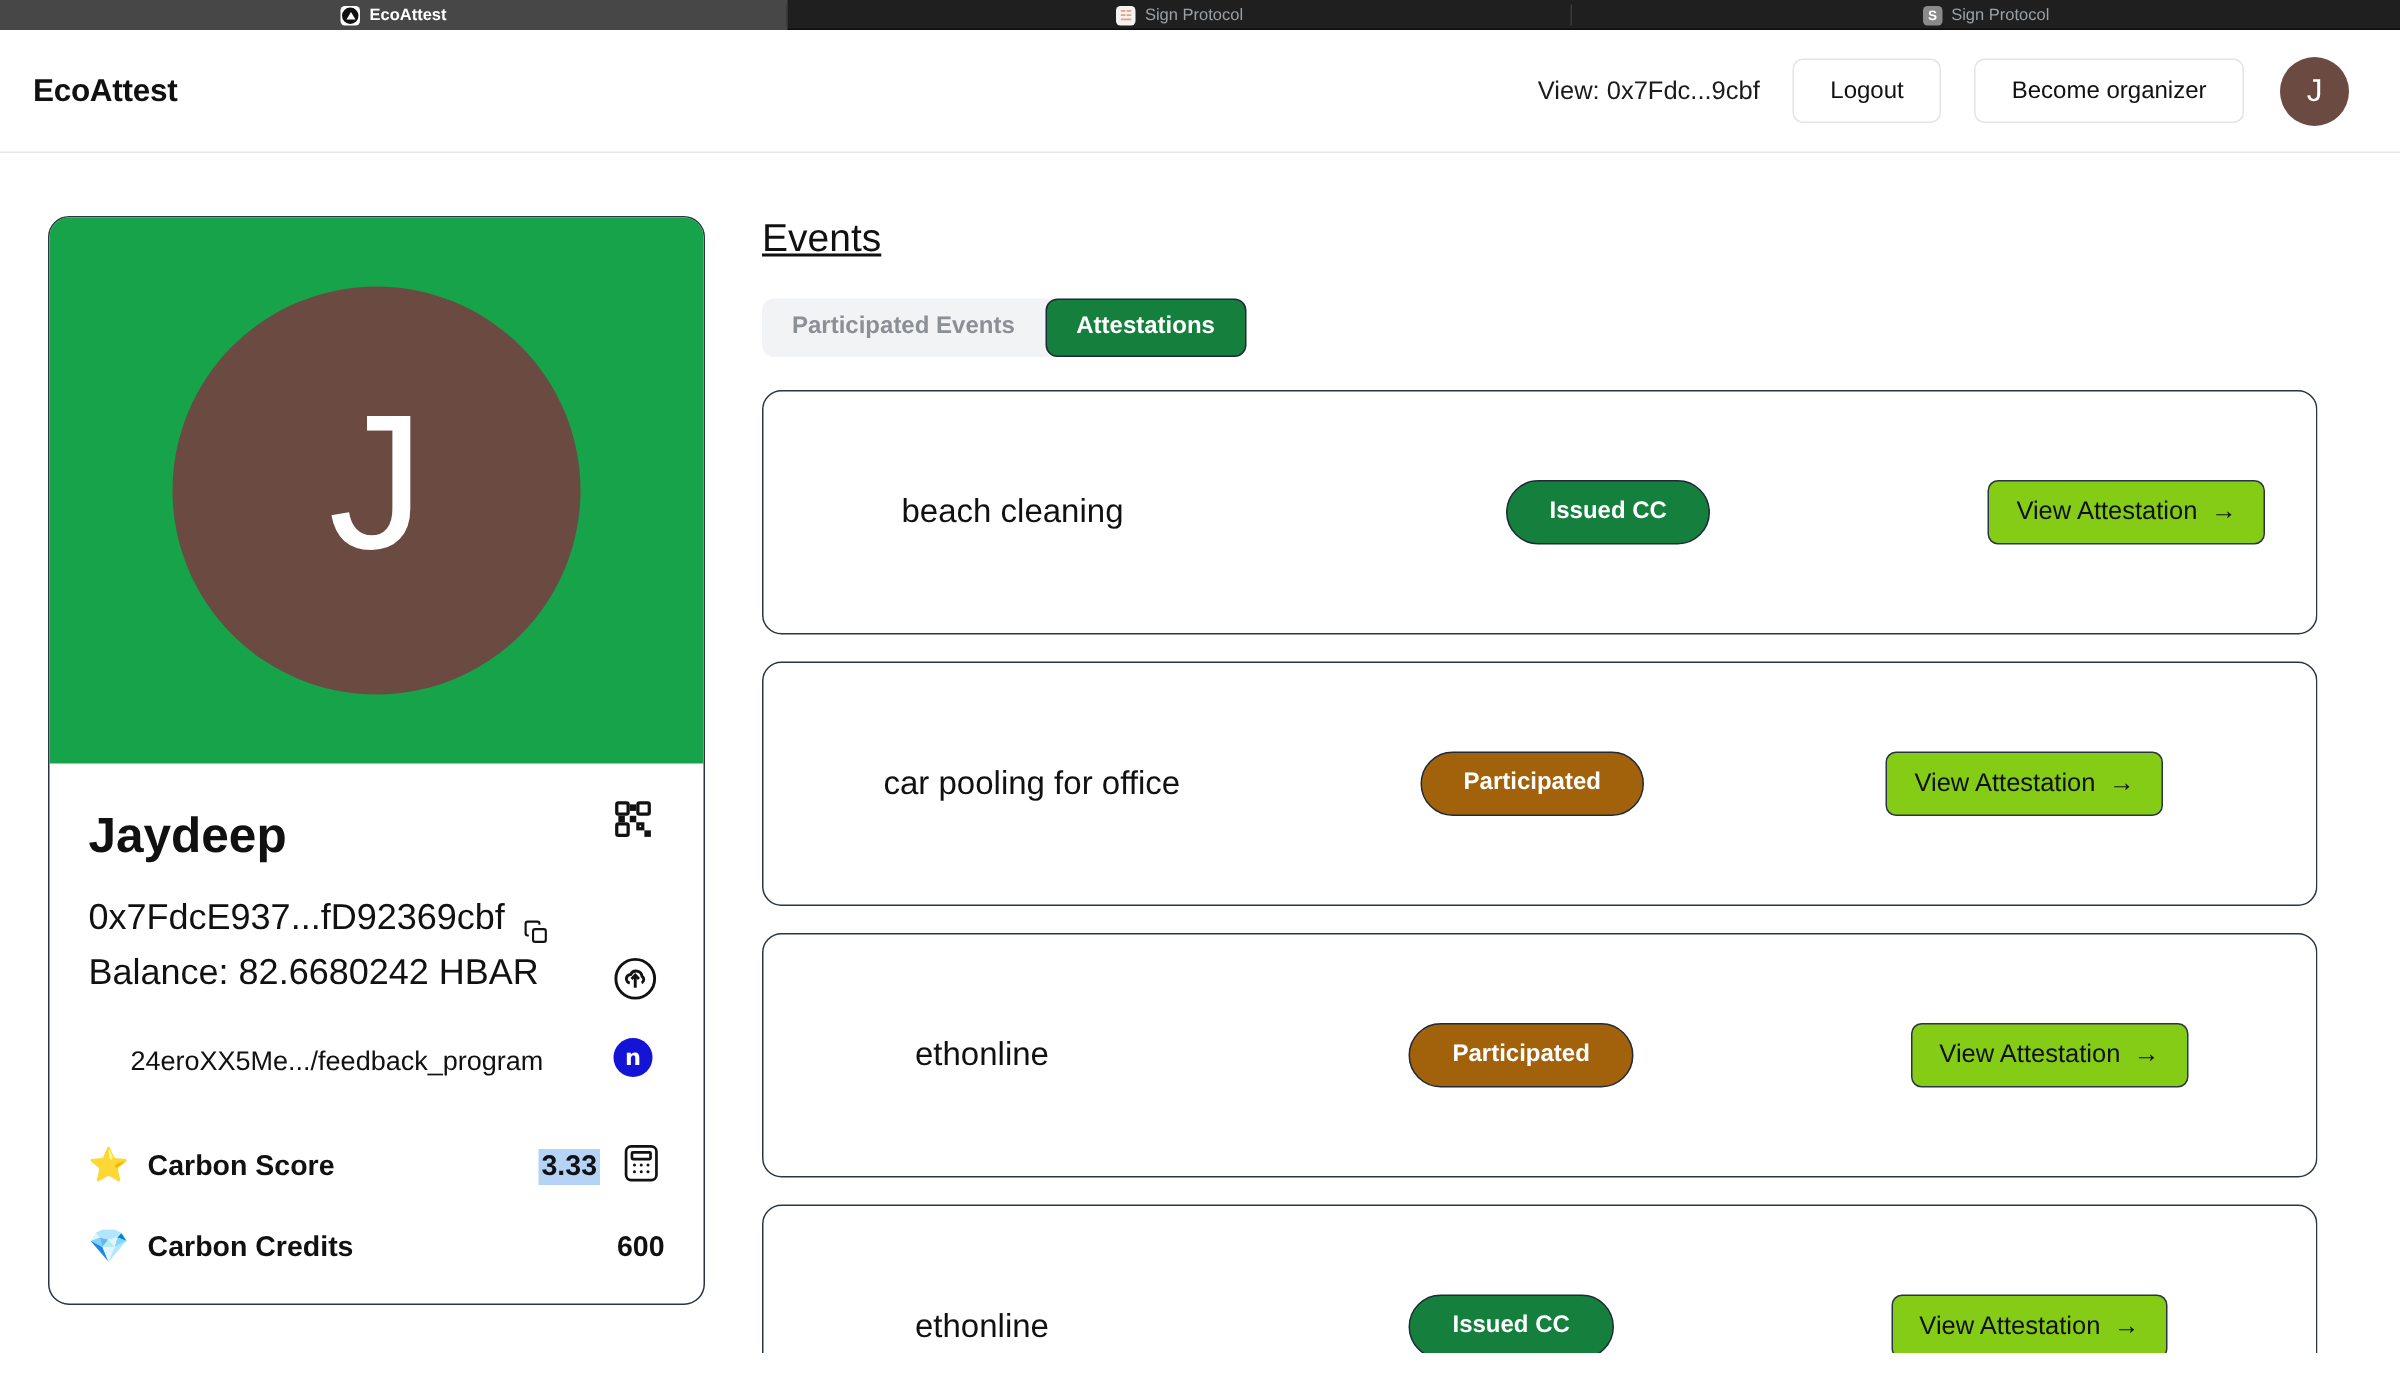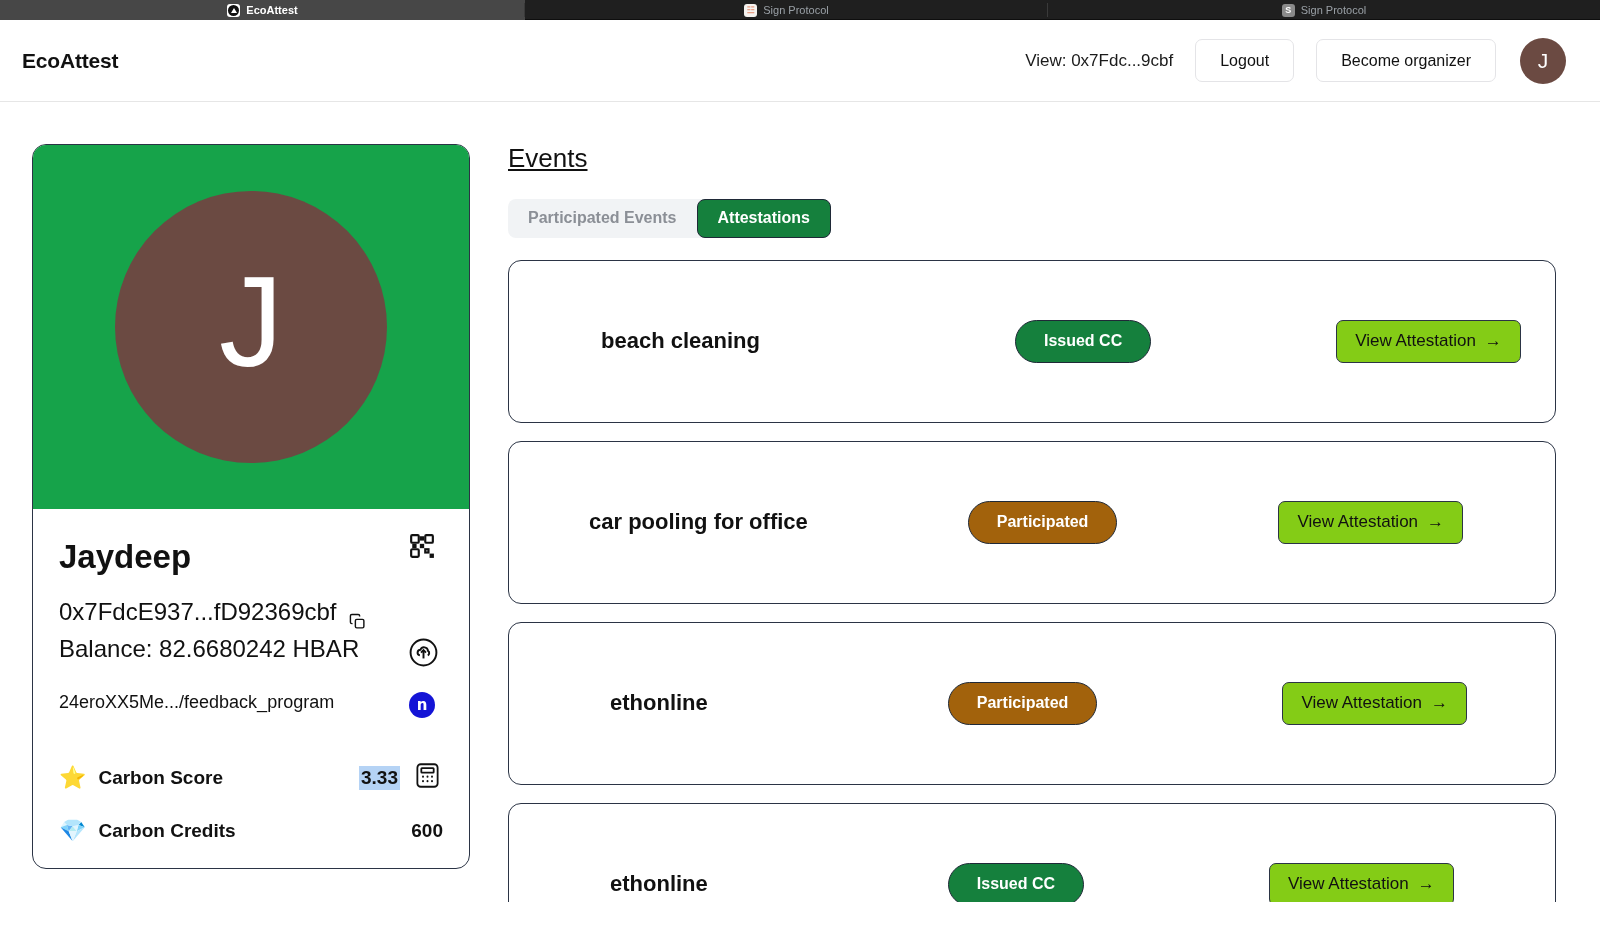--- a/index.html
+++ b/index.html
@@ -186,21 +186,22 @@
     align-items: flex-end;
     gap: 12px;
     line-height: 1.55;
   }
   .copy-icon { display: inline-flex; }
   .feedback-row {
     margin-top: 24px;
     font-size: 18px;
     color: #111111;
     display: flex;
-    align-items: flex-start;
+    align-items: flex-end;
+    margin-left: 28px;
   }
   .push-icon {
     width: 26px; height: 26px;
     border-radius: 50%;
     background: #1414d6;
     color: #ffffff;
     display: flex; align-items: center; justify-content: center;
     font-size: 15px; font-weight: bold;
     margin-left: auto;
     margin-right: 8px;
@@ -281,21 +282,20 @@
     height: 163px;
     margin-bottom: 18px;
     display: flex;
     align-items: center;
     padding: 0 34px;
   }
   .event-name {
     font-size: 22px;
     color: #111111;
     white-space: nowrap;
-    font-weight: bold;
   }
   .status-pill {
     font-size: 16px;
     font-weight: bold;
     color: #ffffff;
     border-radius: 999px;
     border: 1px solid #1f2937;
     height: 43px;
     display: flex; align-items: center; justify-content: center;
     padding: 0 28px;

